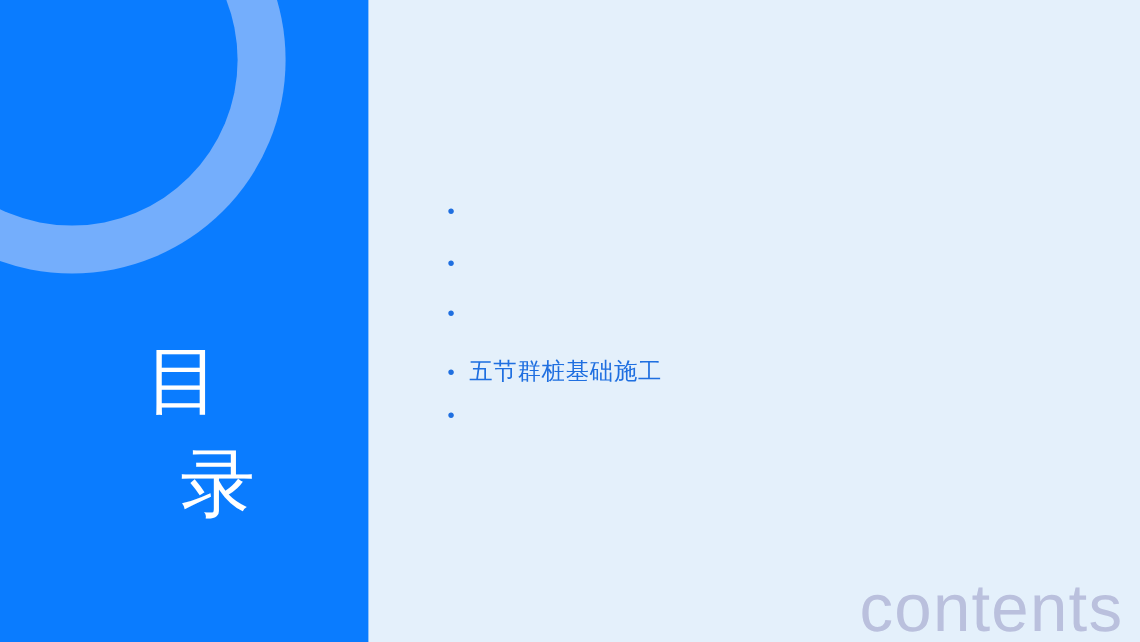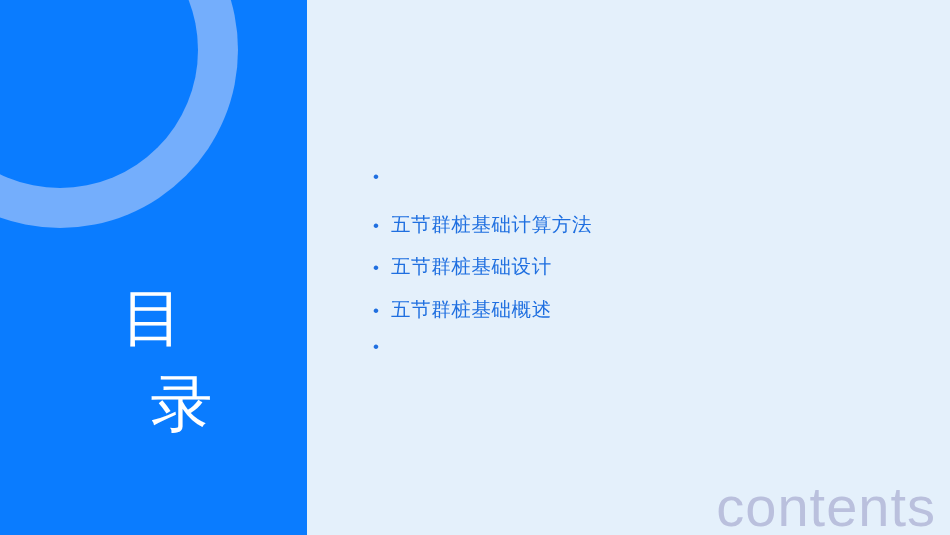--- a/index.html
+++ b/index.html
@@ -127,29 +127,27 @@
     </div>
   </div>
 
   <div class="content">
     <ul class="toc-list">
       <li class="toc-item">
         <span class="toc-bullet">•</span>
       </li>
       <li class="toc-item">
         <span class="toc-bullet">•</span>
-        <span class="toc-label">五节群桩基础计算方法</span>
       </li>
       <li class="toc-item">
         <span class="toc-bullet">•</span>
-        <span class="toc-label">五节群桩基础设计</span>
       </li>
       <li class="toc-item">
         <span class="toc-bullet">•</span>
-        <span class="toc-label">五节群桩基础概述</span>
+        <span class="toc-label">五节群桩基础施工</span>
       </li>
       <li class="toc-item">
         <span class="toc-bullet">•</span>
       </li>
     </ul>
 
     <div class="watermark">contents</div>
   </div>
 
 </div>

